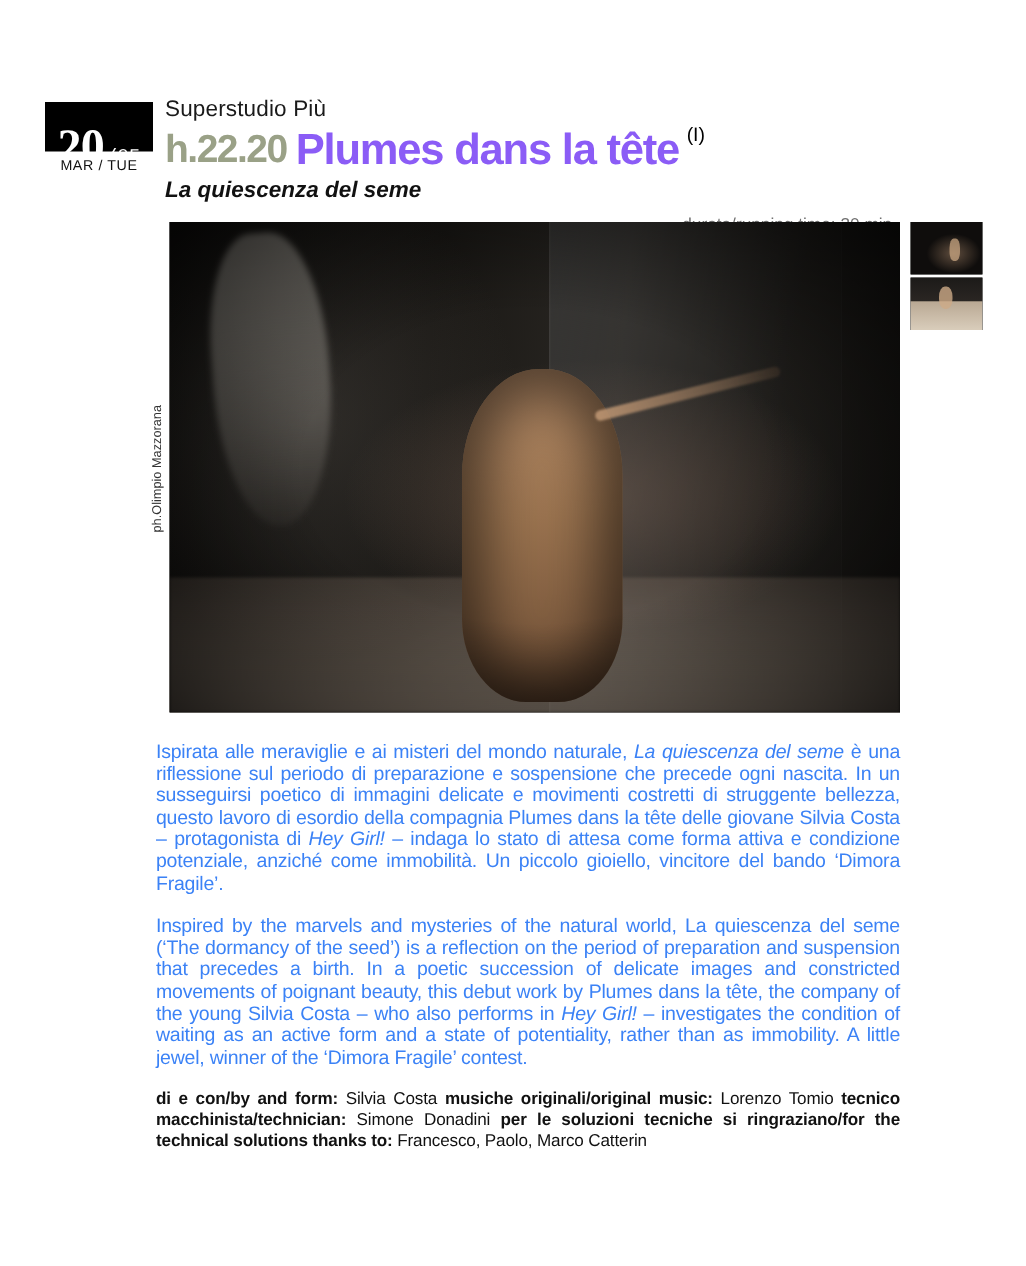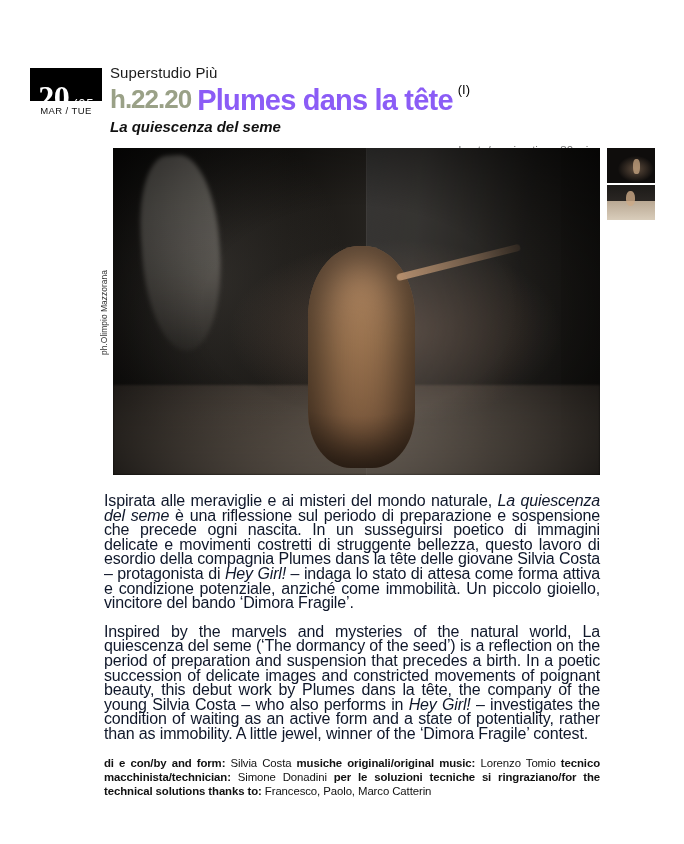--- a/index.html
+++ b/index.html
@@ -227,24 +227,24 @@
 
   
   .body {
     position: absolute;
     left: 104px;
     top: 494px;
     width: 496px;
   }
   p.txt {
     margin: 0 0 14px 0;
-    font-size: 16px;
+    font-size: 13px;
     line-height: 14.6px;
     text-align: justify;
-    color: #0f172a;
+    color: #3b82f6;
     letter-spacing: -0.15px;
   }
   p.txt i { font-style: italic; }
   .credits {
     margin: 0;
     font-size: 11.4px;
     line-height: 14px;
     text-align: justify;
     color: #111;
     letter-spacing: -0.1px;

